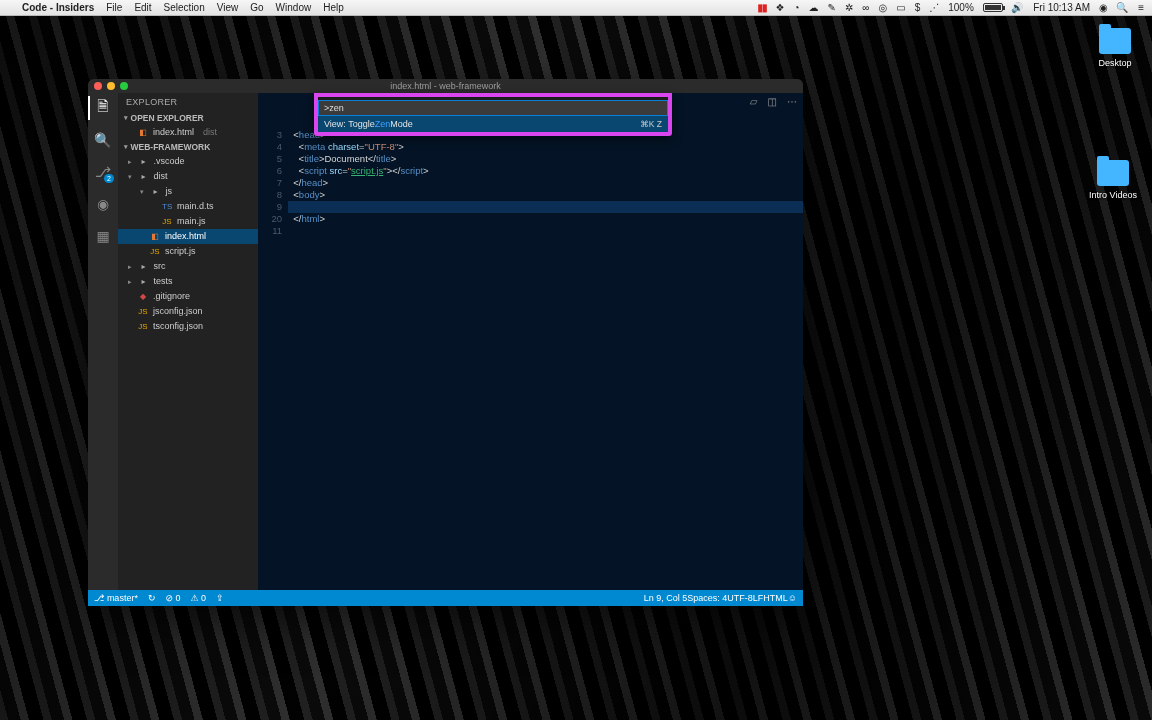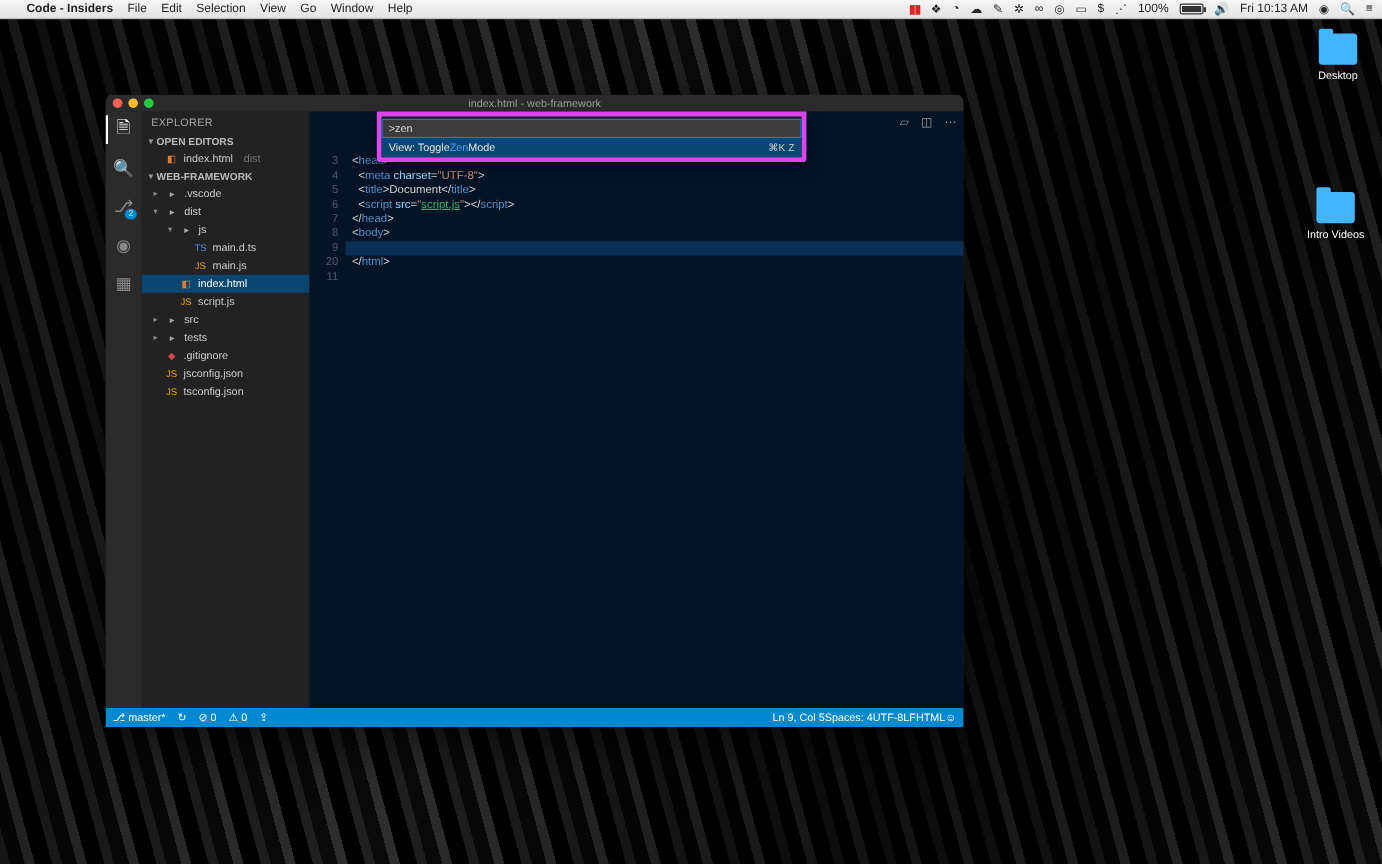--- a/index.html
+++ b/index.html
@@ -154,21 +154,21 @@
       <div class="ic">🔍</div>
       <div class="ic">⎇<span class="badge">2</span></div>
       <div class="ic">◉</div>
       <div class="ic">▦</div>
     </div>
 
     <div id="sidebar">
       <div class="hd">EXPLORER</div>
       <div class="sect">
           <span class="chev">▾</span>
-          <span>OPEN EDITORS</span>
+          <span>OPEN EXPLORER</span>
         </div>
       <div class="item lv1">
         <span class="fi html">◧</span>
           <span>index.html</span>
           <span class="muted">dist</span>
       </div>
       <div class="sect">
           <span class="chev">▾</span>
           <span>WEB-FRAMEWORK</span>
         </div>

